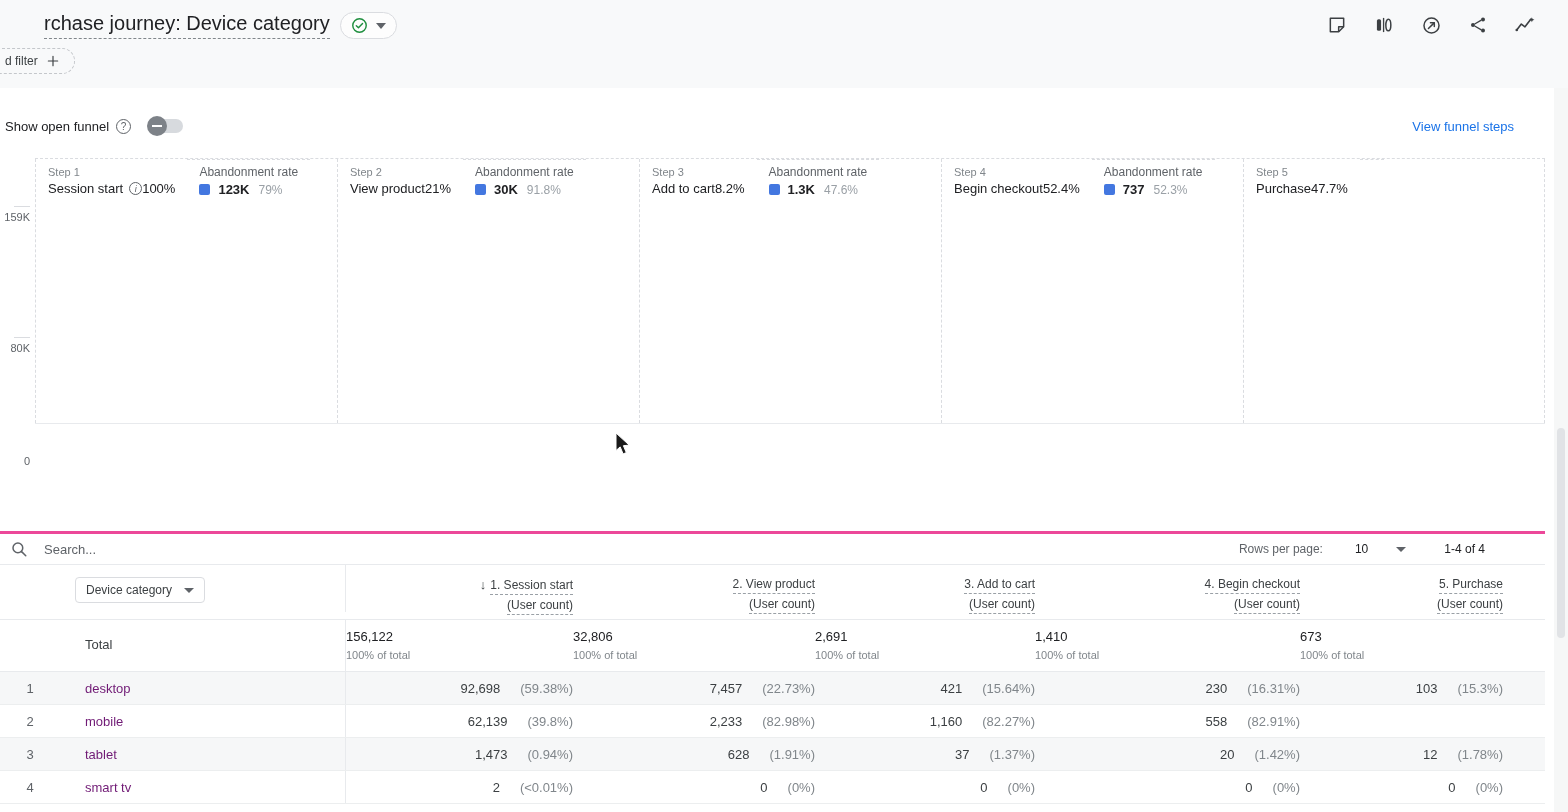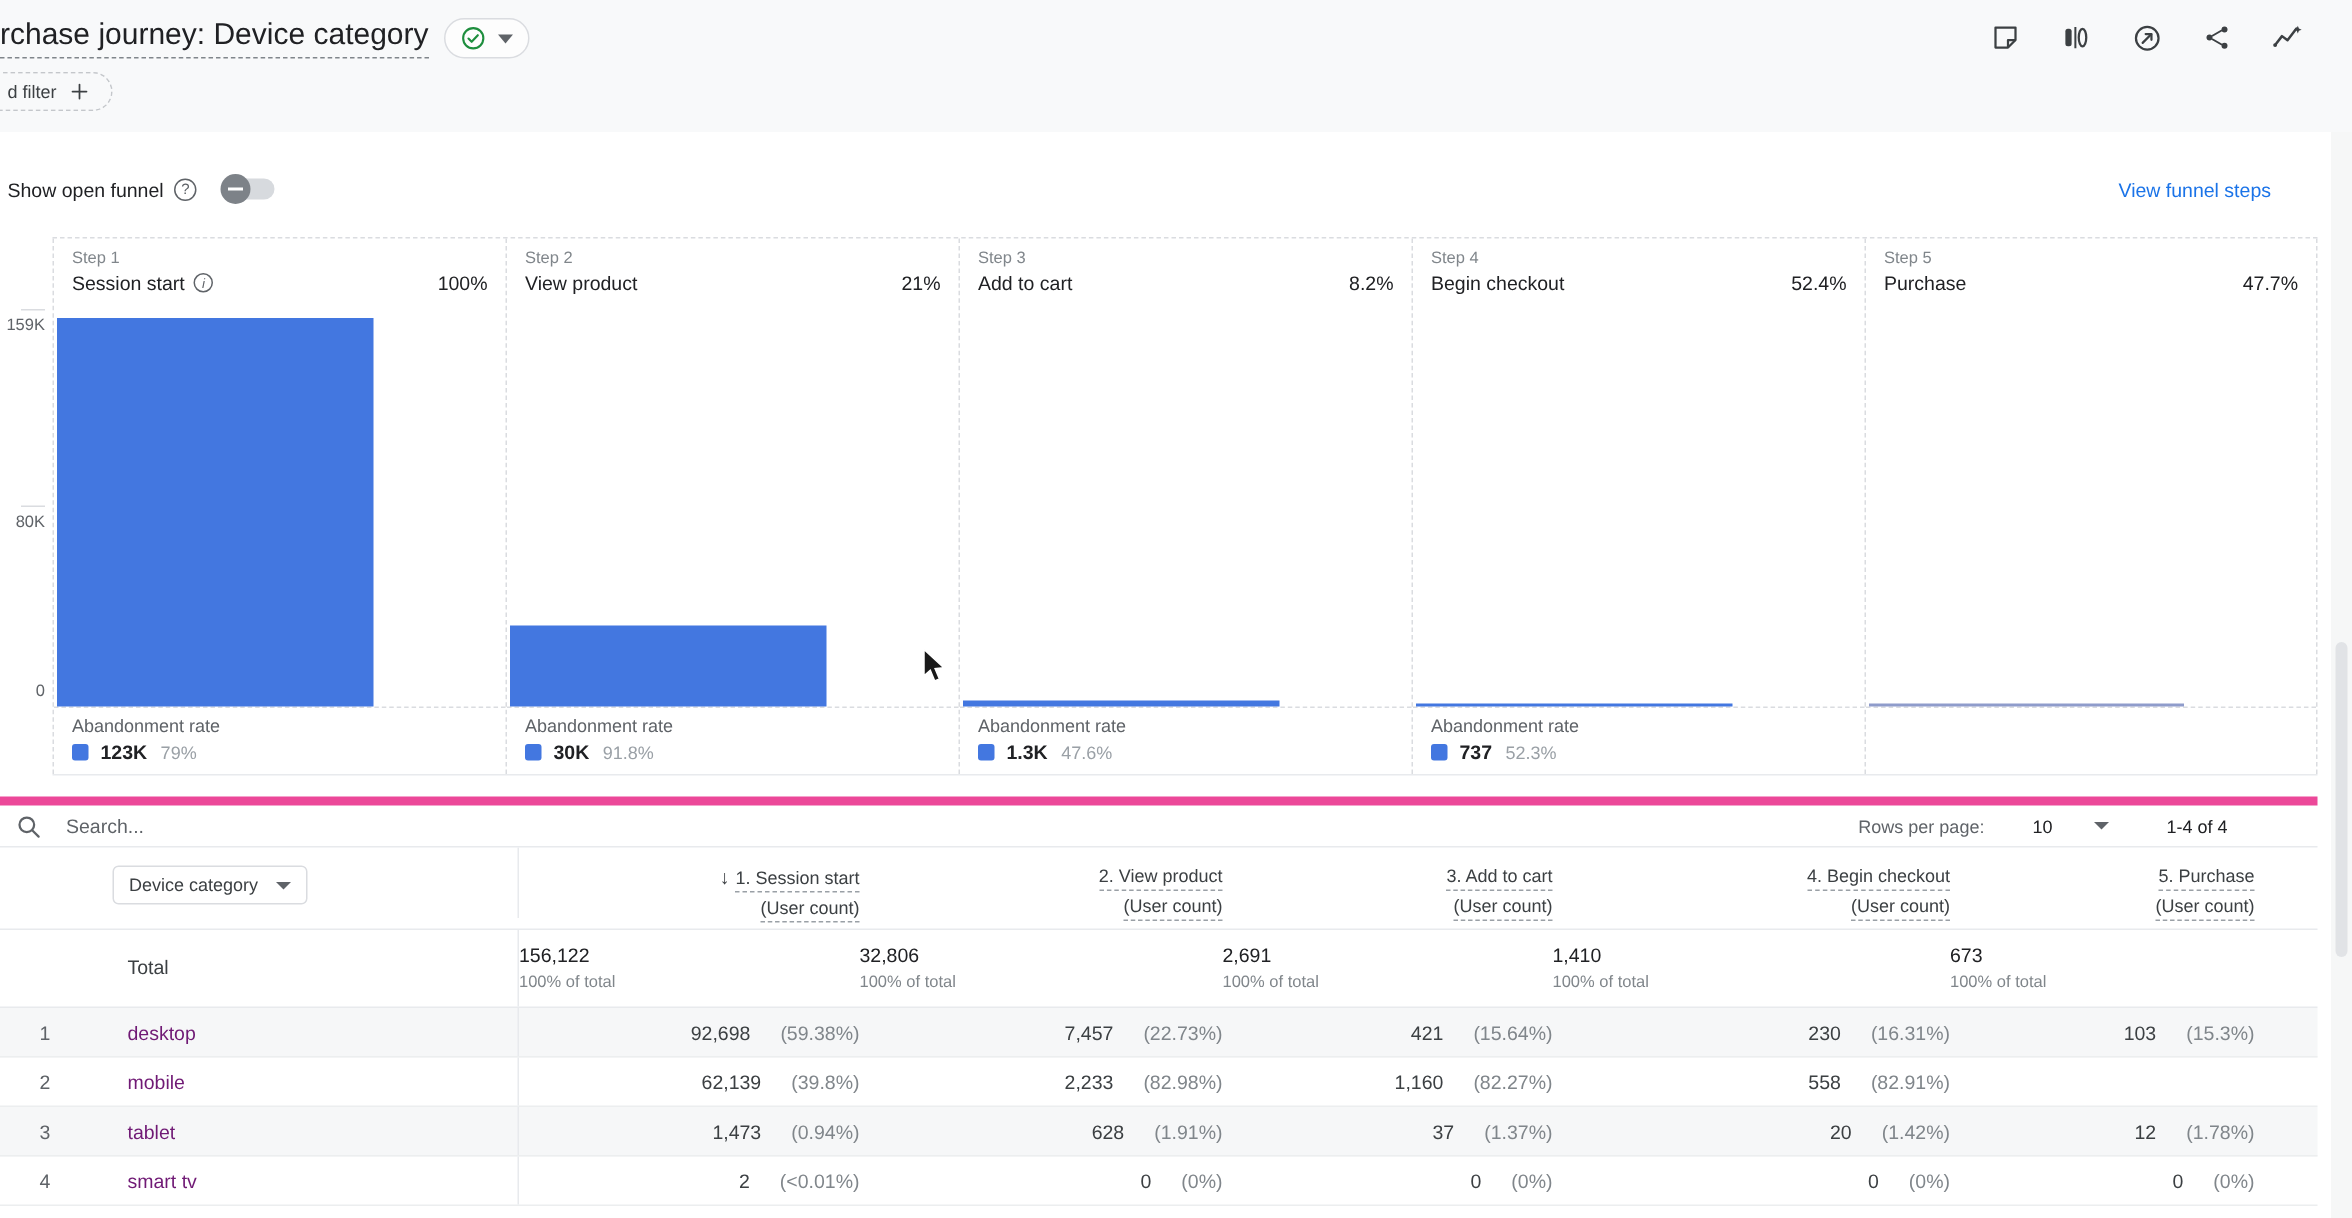--- a/index.html
+++ b/index.html
@@ -1,41 +1,41 @@
 <!DOCTYPE html>
 <html><head>
 <meta charset="utf-8">
 <style>
   * { margin:0; padding:0; box-sizing:border-box; }
   body { font-family:"Liberation Sans","DejaVu Sans",sans-serif; background:#fff; }
   .app { position:relative; width:1568px; height:812px; overflow:hidden; background:#fff; }
 
   
   .topbar { position:absolute; top:0; left:0; width:1568px; height:88px; background:#f8f9fa; }
-  .title-row { position:absolute; top:12px; left:0; display:flex; align-items:flex-end; }
+  .title-row { position:absolute; top:12px; left:0; display:flex; align-items:flex-end;padding-left:44px; }
   .exp-title { font-size:20px; color:#202124; border-bottom:1px dashed #80868b; padding-bottom:3px; white-space:nowrap; }
   .title-badge { display:flex; align-items:center; gap:8px; margin-left:10px; border:1px solid #dadce0; border-radius:16px; background:#fdfdfd; padding:4px 10px; }
   .caret-down { width:0; height:0; border-left:5px solid transparent; border-right:5px solid transparent; border-top:6px solid #5f6368; }
   .filter-chip { position:absolute; top:48px; left:-16px; display:flex; align-items:center; gap:8px; border:1px dashed #c4c7cb; border-radius:15px; padding:5px 14px 5px 20px; color:#3c4043; font-size:12px; background:#f8f9fa; }
   .toolbar { position:absolute; top:14px; right:32px; display:flex; align-items:center; gap:25px; }
   .tool-btn { width:22px; height:22px; display:flex; align-items:center; justify-content:center; cursor:pointer; }
 
   
   .controls-row { position:absolute; top:112px; left:5px; right:32px; height:28px; display:flex; align-items:center; }
   .cr-label { font-size:13px; color:#202124; }
   .help-icon { width:15px; height:15px; border:1px solid #5f6368; border-radius:50%; color:#5f6368; font-size:10px; display:flex; align-items:center; justify-content:center; margin-left:7px; }
   .toggle { position:relative; width:34px; height:14px; background:#d7dade; border-radius:7px; margin-left:18px; cursor:pointer; }
   .toggle-knob { position:absolute; left:-2px; top:-3px; width:20px; height:20px; border-radius:50%; background:#7d8288; display:flex; align-items:center; justify-content:center; }
   .toggle-knob::after { content:""; width:10px; height:2px; background:#fff; }
   .view-steps { margin-left:auto; margin-right:22px; font-size:13px; font-weight:500; color:#1a73e8; cursor:pointer; }
 
   
   .funnel-wrap { position:absolute; top:158px; left:35px; width:1510px; }
   .funnel-grid { display:grid; grid-template-columns:repeat(5,1fr); border-top:1px dashed #dadce0; border-bottom:1px solid #e8eaed; }
-  .fcol { border-left:1px dashed #dadce0; display:flex; flex-direction:column; }
+  .fcol { border-left:1px dashed #dadce0; display:flex; }
   .fcol:last-child { border-right:1px dashed #dadce0; }
   .fhead { height:48px; padding:7px 12px 0 12px; }
   .fstep { font-size:11px; color:#80868b; margin-bottom:3px; }
   .fname-row { display:flex; align-items:center; font-size:13px; color:#202124;text-align:center; }
   .info-icon { width:13px; height:13px; border:1px solid #5f6368; border-radius:50%; color:#5f6368; font-size:9px; font-style:italic; display:flex; align-items:center; justify-content:center; margin-left:6px; }
   .frate { margin-left:auto; font-size:13px; color:#202124; }
   .fplot { position:relative; height:264px; }
   .fbar { position:absolute; bottom:0; left:2px; width:70%; }
   .fabandon { height:45px; border-top:1px dashed #dadce0; padding:5px 12px 0 12px; }
   .ab-label { font-size:12px; color:#5f6368; margin-bottom:3px; }
@@ -44,21 +44,21 @@
   .ab-val { font-size:13px; font-weight:700; color:#202124; }
   .ab-pct { font-size:12px; color:#9aa0a6; margin-left:9px; }
   .ytick { position:absolute; font-size:11px; color:#5f6368; right:100%; margin-right:5px; white-space:nowrap; }
   .ytickline { position:absolute; right:100%; margin-right:5px; width:16px; height:1px; background:#dadce0; }
   .zoom-btns { position:absolute; right:-28px; top:274px; display:flex; flex-direction:column; gap:4px; }
   .zoom-btn { width:16px; height:16px; border:1px solid #bdc1c6; border-radius:50%; background:#fff; position:relative; cursor:pointer; }
   .zoom-btn::before { content:""; position:absolute; left:3px; top:6.5px; width:8px; height:1.6px; background:#80868b; }
   .zoom-btn.plus::after { content:""; position:absolute; left:6.2px; top:3.3px; width:1.6px; height:8px; background:#80868b; }
 
   
-  .search-row { position:absolute; top:531px; left:0; width:1545px; height:34px; display:flex; align-items:center; border-top:6px solid #ec4899; border-bottom:1px solid #e8eaed; }
+  .search-row { position:absolute; top:531px; left:0; width:1545px; height:34px; display:flex; align-items:center; border-top:3px solid #ec4899; border-bottom:1px solid #e8eaed; }
   .search-left { display:flex; align-items:center; gap:16px; padding-left:10px; flex:1; }
   .search-input { border:none; outline:none; background:transparent; font-size:13px; color:#202124; width:300px; font-family:inherit; }
   .search-input::placeholder { color:#5f6368; }
   .pager { display:flex; align-items:center; padding-right:60px; gap:10px; font-size:12px; color:#5f6368; }
   .pager .val { color:#202124; margin-left:22px; }
   .pager .caret-down { margin-left:18px; margin-right:28px; border-top-width:5px; }
   .pager .range { color:#202124; }
 
   .grid-row { display:grid; grid-template-columns:60px 285px 228px 242px 220px 265px 203px; width:1545px; }
   .metric-sep { border-left:1px solid #e8eaed; }

